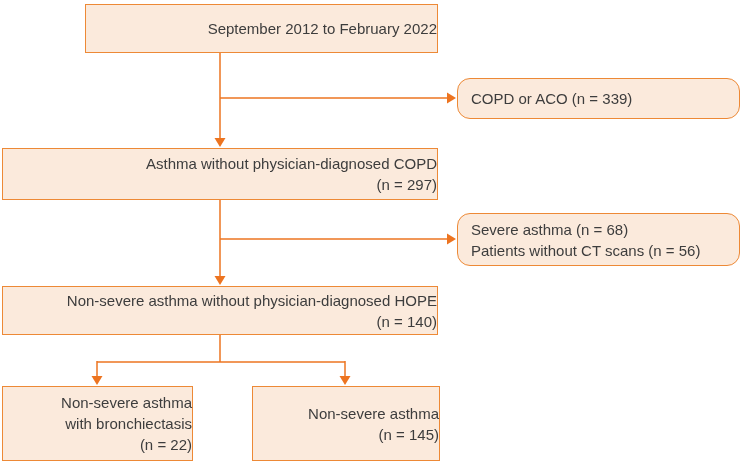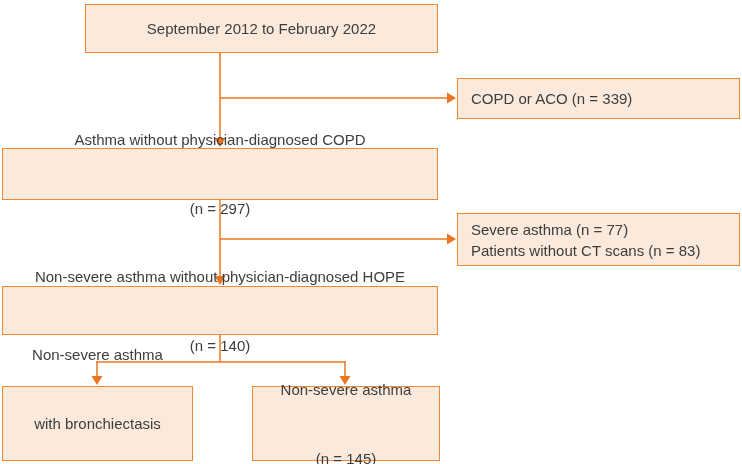--- a/index.html
+++ b/index.html
@@ -20,22 +20,22 @@
     box-sizing: border-box;
     background: var(--fill, #FBEADC);
     border: 1.5px solid var(--border, #ED8936);
     color: var(--text, #3D3D3D);
     font-size: 15px;
     line-height: 21px;
     display: flex;
     flex-direction: column;
     justify-content: center;
   }
-  .flow-box.center { align-items: center; text-align: center; gap: 48px; }
-  .flow-box.left   { align-items: flex-start; text-align: right; padding-left: 13px; padding-right: 6px; }
+  .flow-box.center { align-items: flex-end; text-align: center; }
+  .flow-box.left   { align-items: flex-start; text-align: right; padding-left: 13px; padding-right: 6px; border-radius: 13px; }
   .flow-box span { display: block; white-space: nowrap; }
 
   #box-top          { left: 85px;  top: 4px;   width: 353px; height: 49px; }
   #box-excl1        { left: 457px; top: 78px;  width: 283px; height: 41px; }
   #box-mid1         { left: 2px;   top: 148px; width: 436px; height: 52px; }
   #box-excl2        { left: 457px; top: 213px; width: 283px; height: 53px; }
   #box-mid2         { left: 2px;   top: 286px; width: 436px; height: 49px; }
   #box-bottom-left  { left: 2px;   top: 386px; width: 191px; height: 75px; }
   #box-bottom-right { left: 252px; top: 386px; width: 188px; height: 75px; }
 
@@ -82,22 +82,22 @@
   <div class="flow-box left" id="box-excl1">
     <span>COPD or ACO (n = 339)</span>
   </div>
 
   <div class="flow-box center" id="box-mid1">
     <span>Asthma without physician-diagnosed COPD</span>
     <span>(n = 297)</span>
   </div>
 
   <div class="flow-box left" id="box-excl2">
-    <span>Severe asthma (n = 77)</span>
-    <span>Patients without CT scans (n = 83)</span>
+    <span>Severe asthma (n = 68)</span>
+    <span>Patients without CT scans (n = 56)</span>
   </div>
 
   <div class="flow-box center" id="box-mid2">
     <span>Non-severe asthma without physician-diagnosed HOPE</span>
     <span>(n = 140)</span>
   </div>
 
   <div class="flow-box center" id="box-bottom-left">
     <span>Non-severe asthma</span>
     <span>with bronchiectasis</span>

